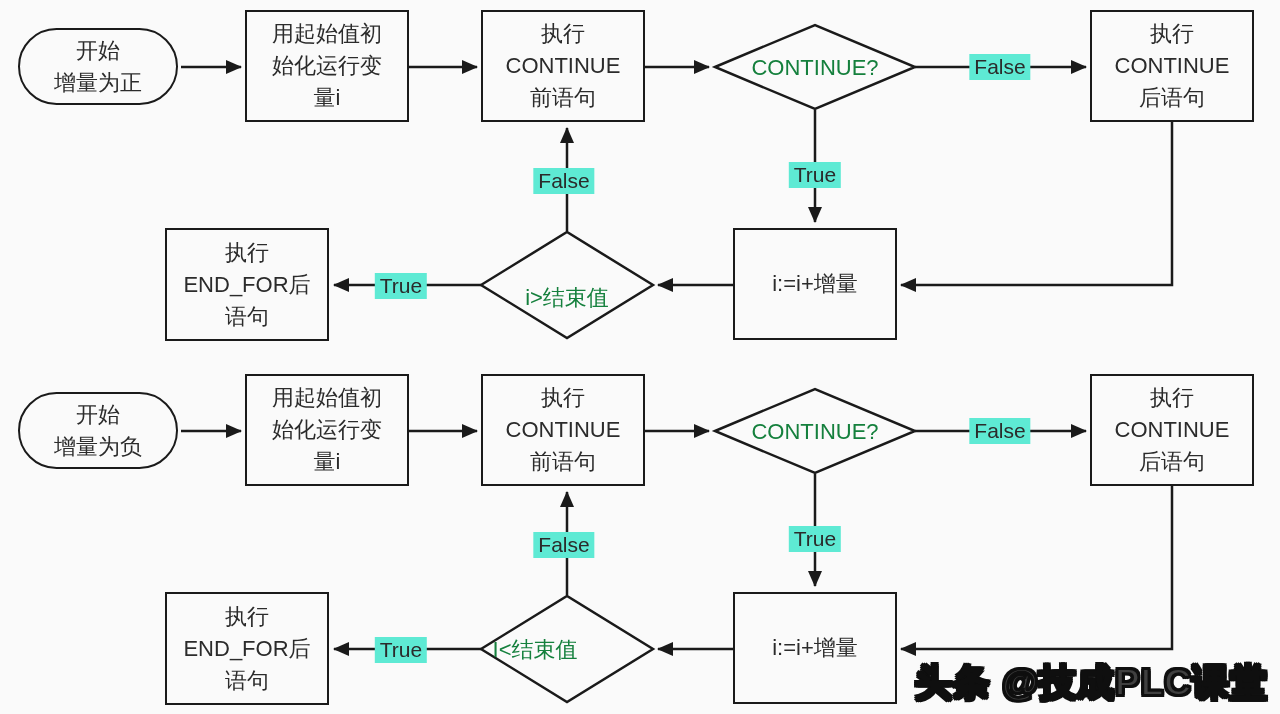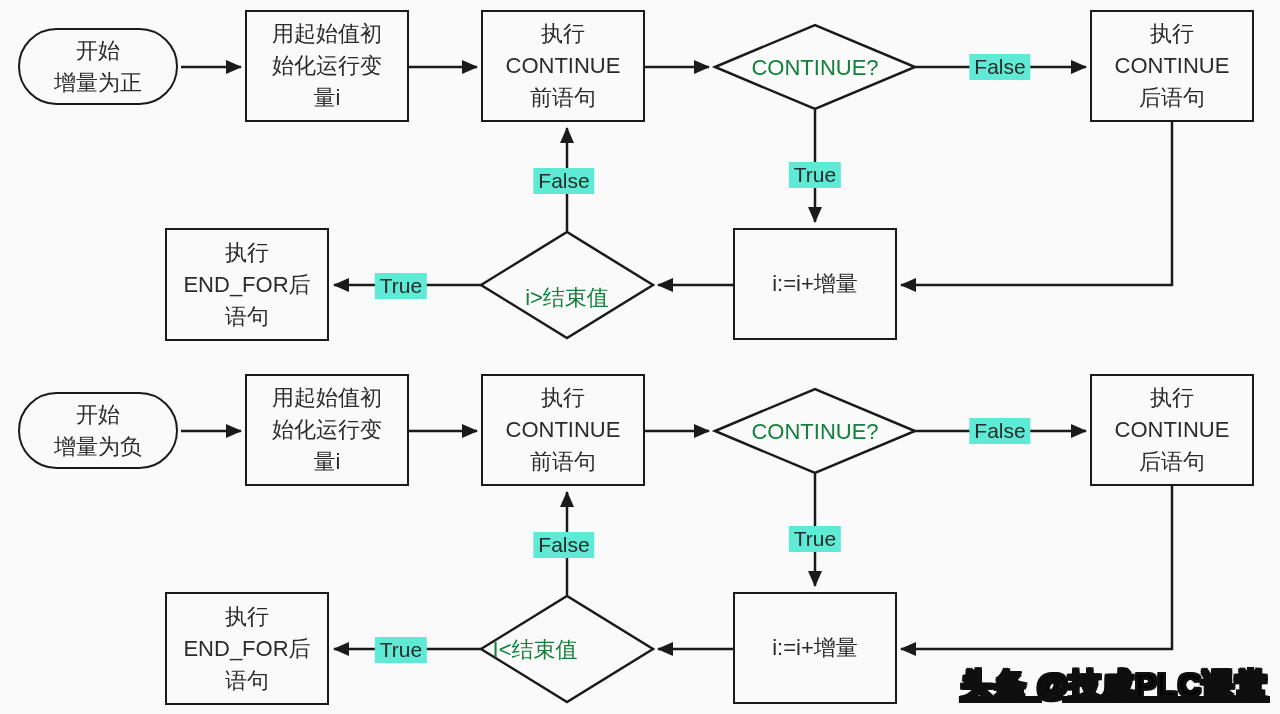--- a/index.html
+++ b/index.html
@@ -29,25 +29,24 @@
     position:absolute;transform:translate(-50%,-50%);
     font-size:22px;color:#15803d;white-space:nowrap;
   }
   .blabel{
     position:absolute;transform:translate(-50%,-50%);
     font-size:21px;color:#2b2b2b;background:#5eead4;
     padding:1px 5px;white-space:nowrap;z-index:3;
   }
   .watermark{
     position:absolute;right:12px;bottom:6px;z-index:5;
-    font-size:32px;font-weight:bold;letter-spacing:1px;
-    color:#000000;-webkit-text-stroke:2px #0f0f0f;
+    font-size:37px;font-weight:bold;letter-spacing:1px;
+    color:#404040;-webkit-text-stroke:2px #0f0f0f;
     text-shadow:2px 2px 0 #0f0f0f,-2px -2px 0 #0f0f0f,2px -2px 0 #0f0f0f,-2px 2px 0 #0f0f0f,0 2px 0 #0f0f0f,0 -2px 0 #0f0f0f,2px 0 0 #0f0f0f,-2px 0 0 #0f0f0f;
     white-space:nowrap;
-    text-decoration:underline;
   }
 </style>
 </head>
 <body>
 
 <div class="chart chart-a">
   <svg class="wires" viewBox="0 0 1280 340">
     <defs>
       <marker id="arrowA" markerUnits="userSpaceOnUse" markerWidth="16" markerHeight="14" refX="15" refY="7" orient="auto">
         <path d="M0,0 L16,7 L0,14 Z" fill="#1a1a1a"></path>

